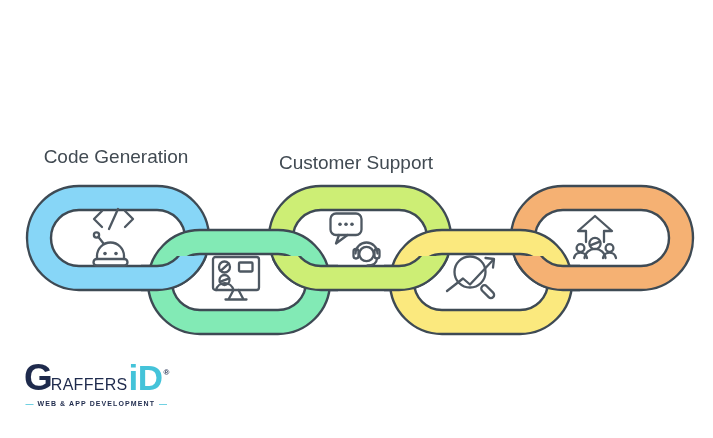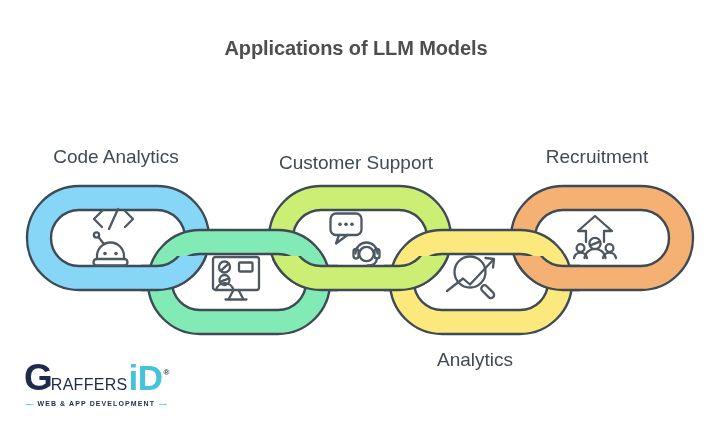--- a/index.html
+++ b/index.html
@@ -118,26 +118,23 @@
       <circle cx="22" cy="29.5" r="5.6"></circle>
       <path d="M17.2,31.4 L26.8,27.6"></path>
       <path d="M11.5,44 A10.6,10.6 0 0 1 32.5,44"></path>
       <circle cx="7.5" cy="34" r="3.9"></circle>
       <path d="M1,44 A6.6,6.6 0 0 1 14,44"></path>
       <circle cx="36.5" cy="34" r="3.9"></circle>
       <path d="M30,44 A6.6,6.6 0 0 1 43,44"></path>
     </g>
   </svg>
 
-  <div class="diagram-title">Applications of LLM Models</div>
 
-  <div class="link-label" style="left:116px;top:146px">Code Analytics</div>
+  <div class="link-label" style="left:116px;top:146px">Code Generation</div>
   <div class="link-label" style="left:356px;top:152px">Customer Support</div>
-  <div class="link-label" style="left:597px;top:146px">Recruitment</div>
-  <div class="link-label" style="left:475px;top:349px">Analytics</div>
 
   <div class="logo">
     <div class="logo-row">
       <span class="logo-g">G</span>
       <span class="logo-raffers">RAFFERS</span>
       <span class="logo-id">iD</span>
       <span class="logo-reg">®</span>
     </div>
     <div class="logo-tagline">
       <span class="dash">—</span>

